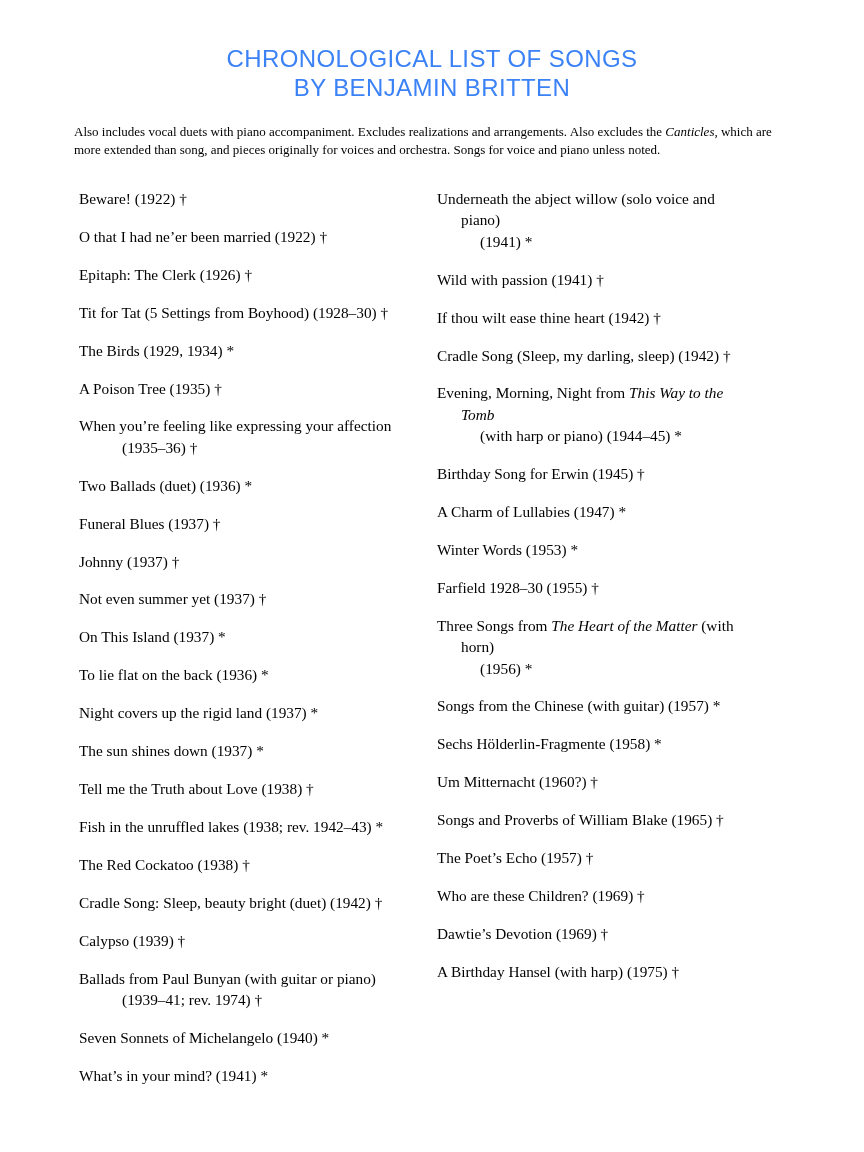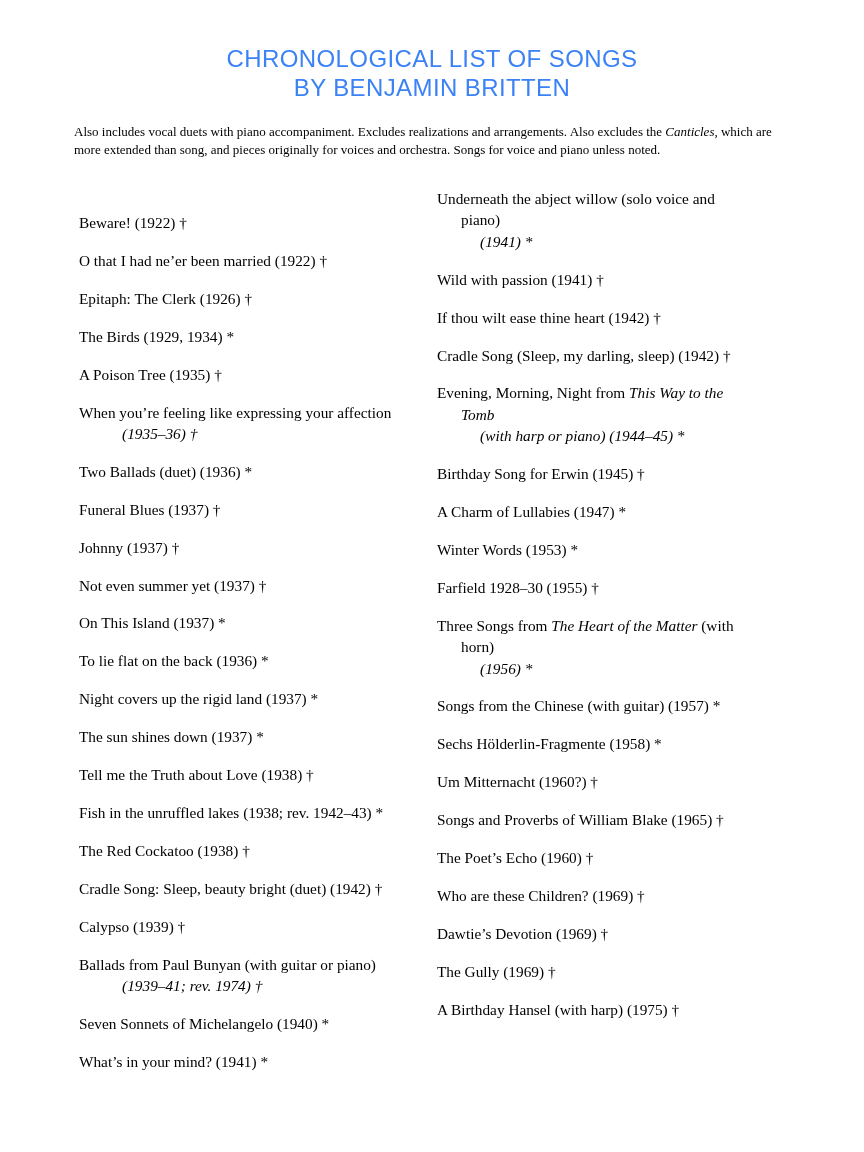--- a/index.html
+++ b/index.html
@@ -46,35 +46,33 @@
     display: flex;
     margin: 28px 74px 0 74px;
     gap: 38px;
     align-items: flex-start;
   }
   .col {
     width: 320px;
   }
   .col-left {
     padding-left: 5px;
-    margin-top: 24px;
   }
   .col-right {
     padding-left: 0px;
   }
   .entry {
     font-size: 15.3px;
     line-height: 1.4;
     margin-bottom: 16.5px;
     padding-left: 24px;
     text-indent: -24px;
   }
   .entry .cont {
     padding-left: 0;
-    font-style: italic;
   }
   .entry em {
     font-style: italic;
   }
 </style>
 </head>
 <body>
 
 <div class="page">
 
@@ -85,20 +83,21 @@
 
   <div class="intro">
     <span>Also includes vocal duets with piano accompaniment. Excludes realizations and arrangements. Also excludes the </span><em>Canticles</em><span>, which are more extended than song, and pieces originally for voices and orchestra. Songs for voice and piano unless noted.</span>
   </div>
 
   <div class="columns">
     <div class="col col-left" id="col-left">
         <div class="entry"><span>Beware! (1922) †</span></div>
         <div class="entry"><span>O that I had ne’er been married (1922) †</span></div>
         <div class="entry"><span>Epitaph: The Clerk (1926) †</span></div>
+        <div class="entry"><span>Tit for Tat (5 Settings from Boyhood) (1928–30) †</span></div>
         <div class="entry"><span>The Birds (1929, 1934) *</span></div>
         <div class="entry"><span>A Poison Tree (1935) †</span></div>
         <div class="entry"><span>When you’re feeling like expressing your affection</span><br><span class="cont">&nbsp;&nbsp;&nbsp;&nbsp;&nbsp;(1935–36) †</span></div>
         <div class="entry"><span>Two Ballads (duet) (1936) *</span></div>
         <div class="entry"><span>Funeral Blues (1937) †</span></div>
         <div class="entry"><span>Johnny (1937) †</span></div>
         <div class="entry"><span>Not even summer yet (1937) †</span></div>
         <div class="entry"><span>On This Island (1937) *</span></div>
         <div class="entry"><span>To lie flat on the back (1936) *</span></div>
         <div class="entry"><span>Night covers up the rigid land (1937) *</span></div>
@@ -120,21 +119,20 @@
         <div class="entry"><span>Evening, Morning, Night from </span><em>This Way to the Tomb</em><br><span class="cont">&nbsp;&nbsp;&nbsp;&nbsp;&nbsp;(with harp or piano) (1944–45) *</span></div>
         <div class="entry"><span>Birthday Song for Erwin (1945) †</span></div>
         <div class="entry"><span>A Charm of Lullabies (1947) *</span></div>
         <div class="entry"><span>Winter Words (1953) *</span></div>
         <div class="entry"><span>Farfield 1928–30 (1955) †</span></div>
         <div class="entry"><span>Three Songs from </span><em>The Heart of the Matter</em><span> (with horn)</span><br><span class="cont">&nbsp;&nbsp;&nbsp;&nbsp;&nbsp;(1956) *</span></div>
         <div class="entry"><span>Songs from the Chinese (with guitar) (1957) *</span></div>
         <div class="entry"><span>Sechs Hölderlin-Fragmente (1958) *</span></div>
         <div class="entry"><span>Um Mitternacht (1960?) †</span></div>
         <div class="entry"><span>Songs and Proverbs of William Blake (1965) †</span></div>
-        <div class="entry"><span>The Poet’s Echo (1960) †</span></div>
+        <div class="entry"><span>The Poet’s Echo (1957) †</span></div>
         <div class="entry"><span>Who are these Children? (1969) †</span></div>
         <div class="entry"><span>Dawtie’s Devotion (1969) †</span></div>
-        <div class="entry"><span>The Gully (1969) †</span></div>
         <div class="entry"><span>A Birthday Hansel (with harp) (1975) †</span></div>
     </div>
   </div>
 
 </div>
 
 </body></html>

